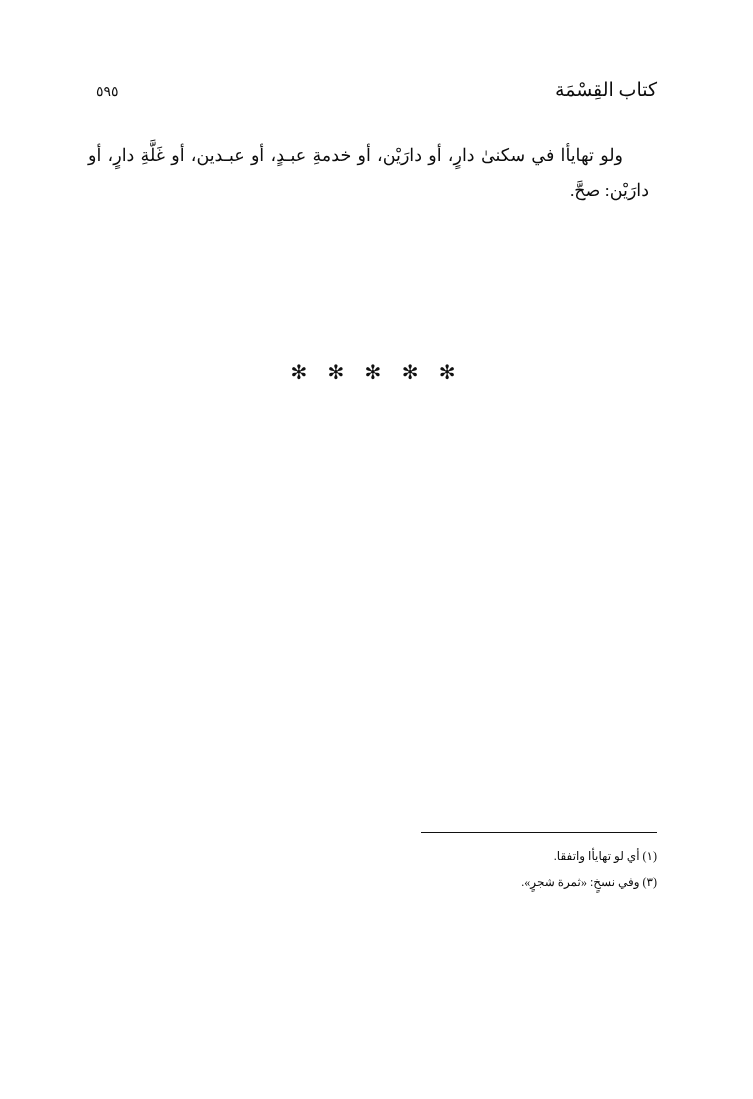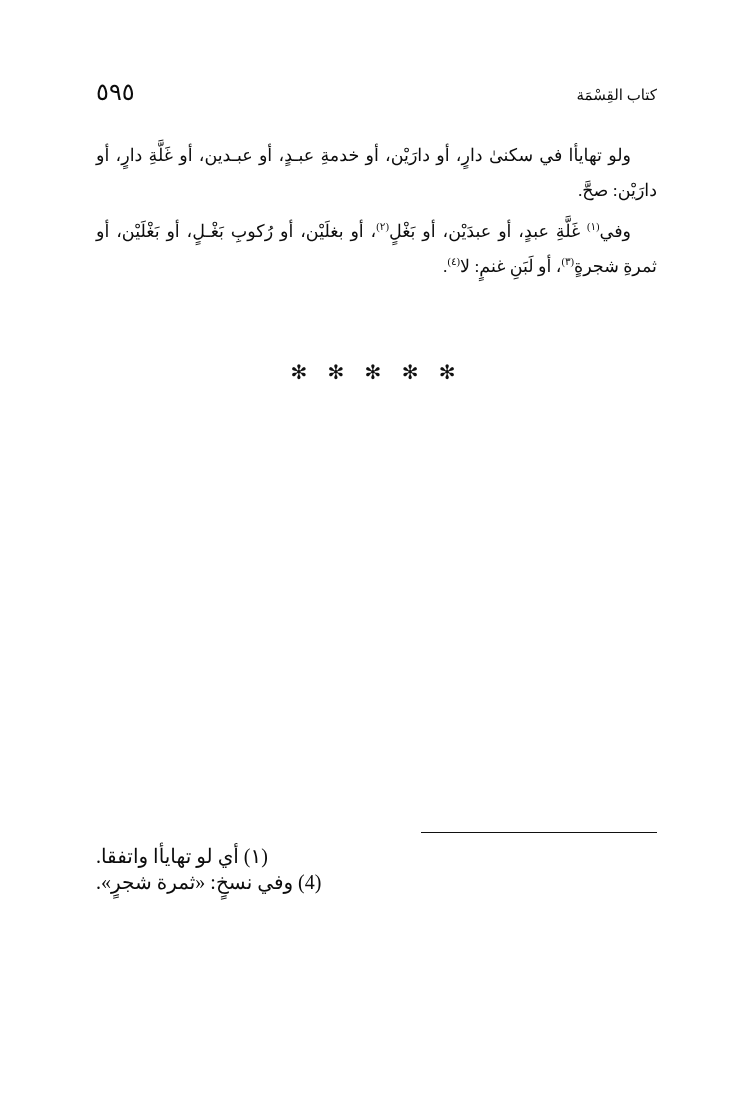--- a/index.html
+++ b/index.html
@@ -28,36 +28,36 @@
     top: 78px;
     left: 96px;
     right: 96px;
     height: 26px;
     display: flex;
     align-items: baseline;
     justify-content: space-between;
     direction: rtl;
   }
   .header-title {
-    font-size: 15px;
+    font-size: 19px;
     letter-spacing: 0.2px;
     white-space: nowrap;
     margin-left: 36px;
   }
   .page-number {
-    font-size: 24px;
+    font-size: 14px;
     letter-spacing: 1px;
     white-space: nowrap;
   }
 
   
   .body-text {
     position: absolute;
     top: 138px;
-    left: 96px;
+    left: 88px;
     width: 561px;
     direction: rtl;
     text-align: justify;
     text-justify: inter-word;
   }
   .para {
     font-size: 17.5px;
     line-height: 35px;
     margin: 0 0 6px 0;
     text-indent: 26px;
@@ -92,43 +92,42 @@
     top: 832px;
     direction: rtl;
   }
   .footnote-rule {
     width: 236px;
     height: 0;
     border-top: 1.2px solid #111;
     margin: 0 0 10px auto;
   }
   .footnote {
-    font-size: 20px;
+    font-size: 12px;
     line-height: 26px;
-    text-align: left;
+    text-align: right;
     margin: 0;
     white-space: nowrap;
   }
 </style>
 </head>
 <body>
 
 <div class="page">
 
   <div class="header">
     <span class="header-title">كتاب القِسْمَة</span>
     <span class="page-number">٥٩٥</span>
   </div>
 
   <div class="body-text">
     <p class="para">ولو تهايأا في سكنىٰ دارٍ، أو دارَيْن، أو خدمةِ عبـدٍ، أو عبـدين، أو غَلَّةِ دارٍ، أو دارَيْن: صحَّ.</p>
-    <p class="para last">وفي<sup>(١)</sup> غَلَّةِ عبدٍ، أو عبدَيْن، أو بَغْلٍ<sup>(٢)</sup>، أو بغلَيْن، أو رُكوبِ بَغْـلٍ، أو بَغْلَيْن، أو ثمرةِ شجرةٍ<sup>(٣)</sup>، أو لَبَنِ غنمٍ: لا<sup>(٤)</sup>.</p>
   </div>
 
   <div class="asterisks">✻ ✻ ✻ ✻ ✻</div>
 
   <div class="footnotes">
     <div class="footnote-rule"></div>
     <p class="footnote">(١) أي لو تهايأا واتفقا.</p>
-    <p class="footnote">(4) وفي نسخٍ: «ثمرة شجرٍ».</p>
+    <p class="footnote">(٣) وفي نسخٍ: «ثمرة شجرٍ».</p>
   </div>
 
 </div>
 
 </body></html>

